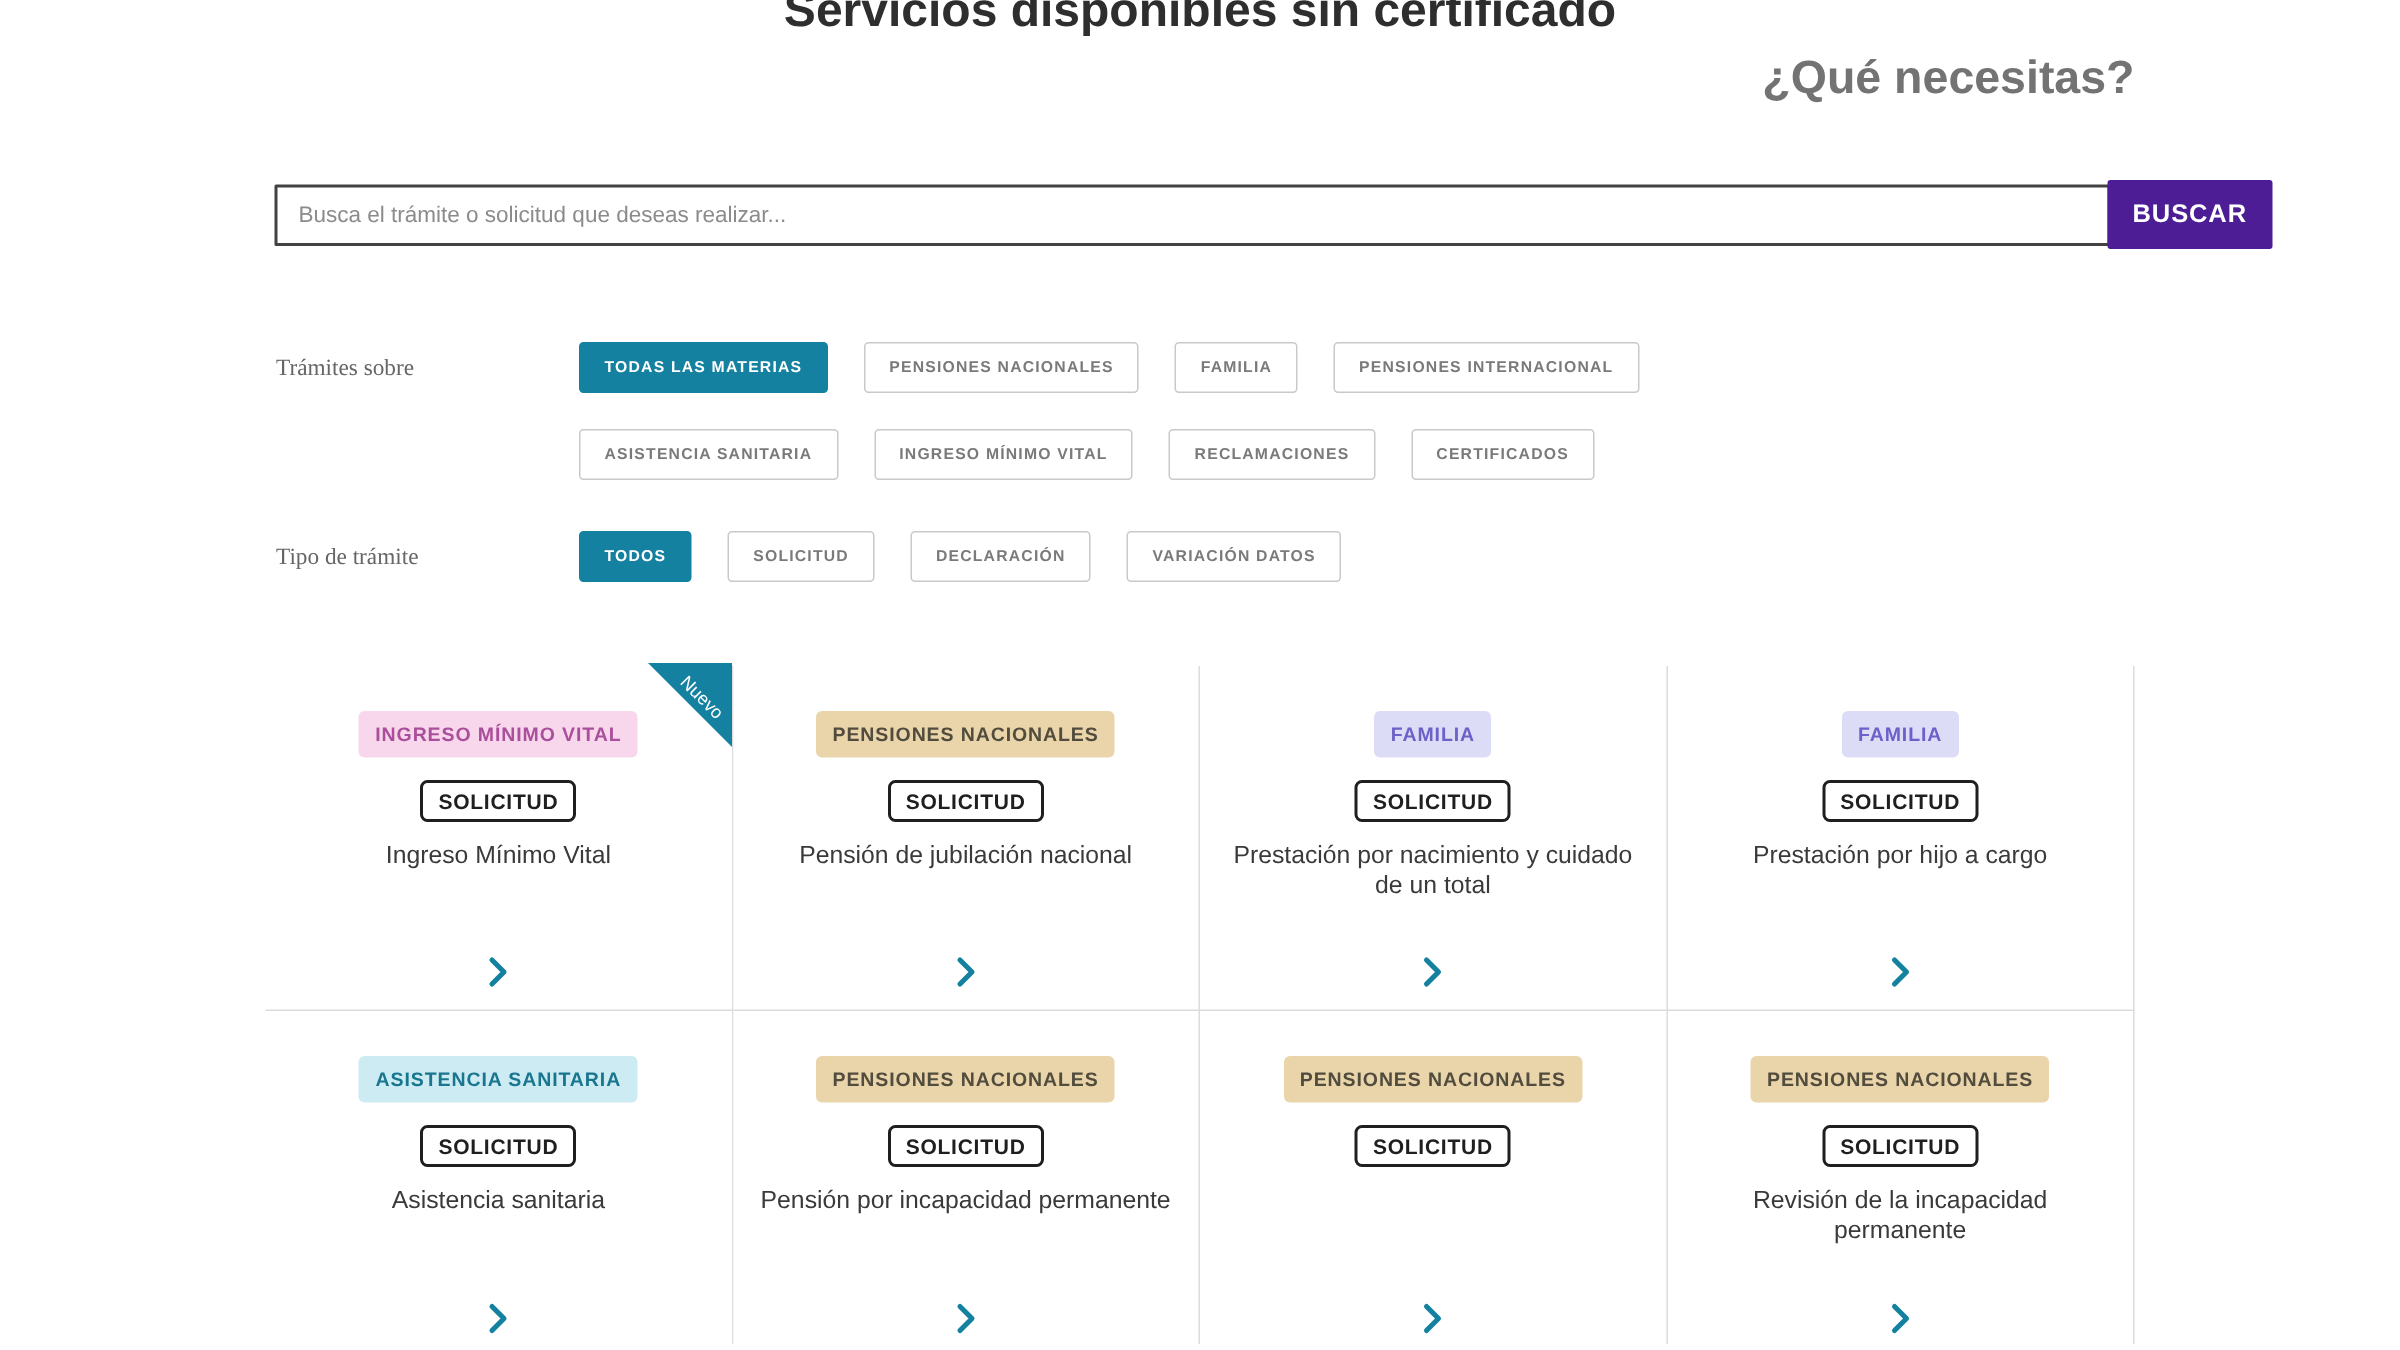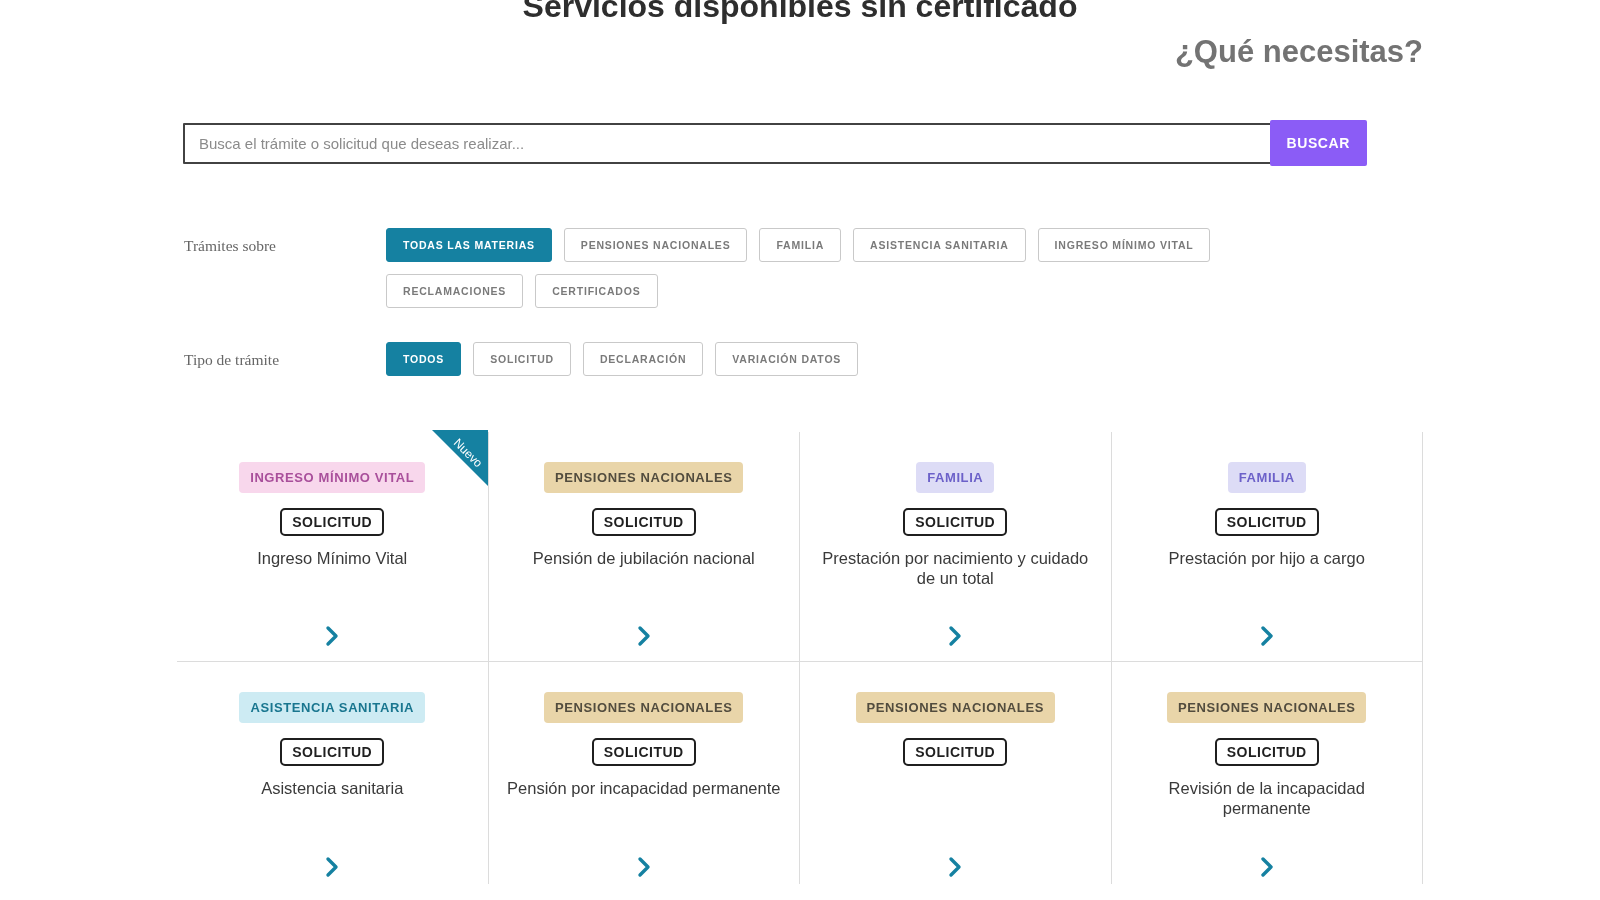--- a/index.html
+++ b/index.html
@@ -18,49 +18,49 @@
     font-weight: 700; color: #2e2e2e;
   }
   .h2 {
     margin-top: 2px;
     text-align: right;
     font-size: 31px; line-height: 44px;
     font-weight: 700; color: #737373;
   }
 
   
-  .search-row { display: flex; align-items: center; margin: 46px 0 0 6px; width: 1184px; }
+  .search-row { display: flex; align-items: center; margin: 46px 0 0 6px; width: 1332px; }
   .search-input {
     flex: 1; height: 41px;
     border: 2px solid #424242; border-radius: 1px;
     padding: 0 14px;
     font-size: 15px; color: #444;
     font-family: "Liberation Sans", sans-serif;
     outline: none;
   }
   .search-input::placeholder { color: #8b8b8b; }
   .search-btn {
     height: 46px; padding: 0 17px; margin-left: -2px;
-    background: #8b5cf6; color: #fff;
+    background: #4c1d95; color: #fff;
     border: none; border-radius: 2px;
-    font-size: 14px; font-weight: 700; letter-spacing: 0.6px;
+    font-size: 17px; font-weight: 700; letter-spacing: 0.6px;
     font-family: "Liberation Sans", sans-serif;
     cursor: pointer; position: relative; z-index: 2;
   }
 
   
   .filter-row { display: flex; align-items: flex-start; }
   .filter-row.materias { margin-top: 62px; }
   .filter-row.tipos { margin-top: 34px; }
   .filter-label {
     width: 209px; flex: 0 0 209px;
     padding: 9px 0 0 7px;
     font-size: 15.5px; color: #666; font-family: Liberation Serif, serif;
   }
-  .filter-buttons { display: flex; flex-wrap: wrap; gap: 12px; max-width: 850px; }
+  .filter-buttons { display: flex; flex-wrap: wrap; gap: 24px; max-width: 850px; }
   .fbtn {
     height: 34px; padding: 0 16px;
     background: #fff;
     border: 1px solid #c9c9c9; border-radius: 3px;
     font-size: 10.5px; font-weight: 700; letter-spacing: 0.8px;
     color: #7a7a7a; text-transform: uppercase;
     font-family: "Liberation Sans", sans-serif;
     cursor: pointer; white-space: nowrap;
   }
   .fbtn.active { background: #1581a1; border-color: #1581a1; color: #fff; }
@@ -134,20 +134,21 @@
     <input class="search-input" type="text" placeholder="Busca el trámite o solicitud que deseas realizar..." style="">
     <button class="search-btn">BUSCAR</button>
   </div>
 
   <div class="filter-row materias">
     <div class="filter-label">Trámites sobre</div>
     <div class="filter-buttons">
       <button class="fbtn active">TODAS LAS MATERIAS</button>
       <button class="fbtn">PENSIONES NACIONALES</button>
       <button class="fbtn">FAMILIA</button>
+      <button class="fbtn">PENSIONES INTERNACIONAL</button>
       <button class="fbtn">ASISTENCIA SANITARIA</button>
       <button class="fbtn">INGRESO MÍNIMO VITAL</button>
       <button class="fbtn">RECLAMACIONES</button>
       <button class="fbtn">CERTIFICADOS</button>
     </div>
   </div>
 
   <div class="filter-row tipos">
     <div class="filter-label">Tipo de trámite</div>
     <div class="filter-buttons">

